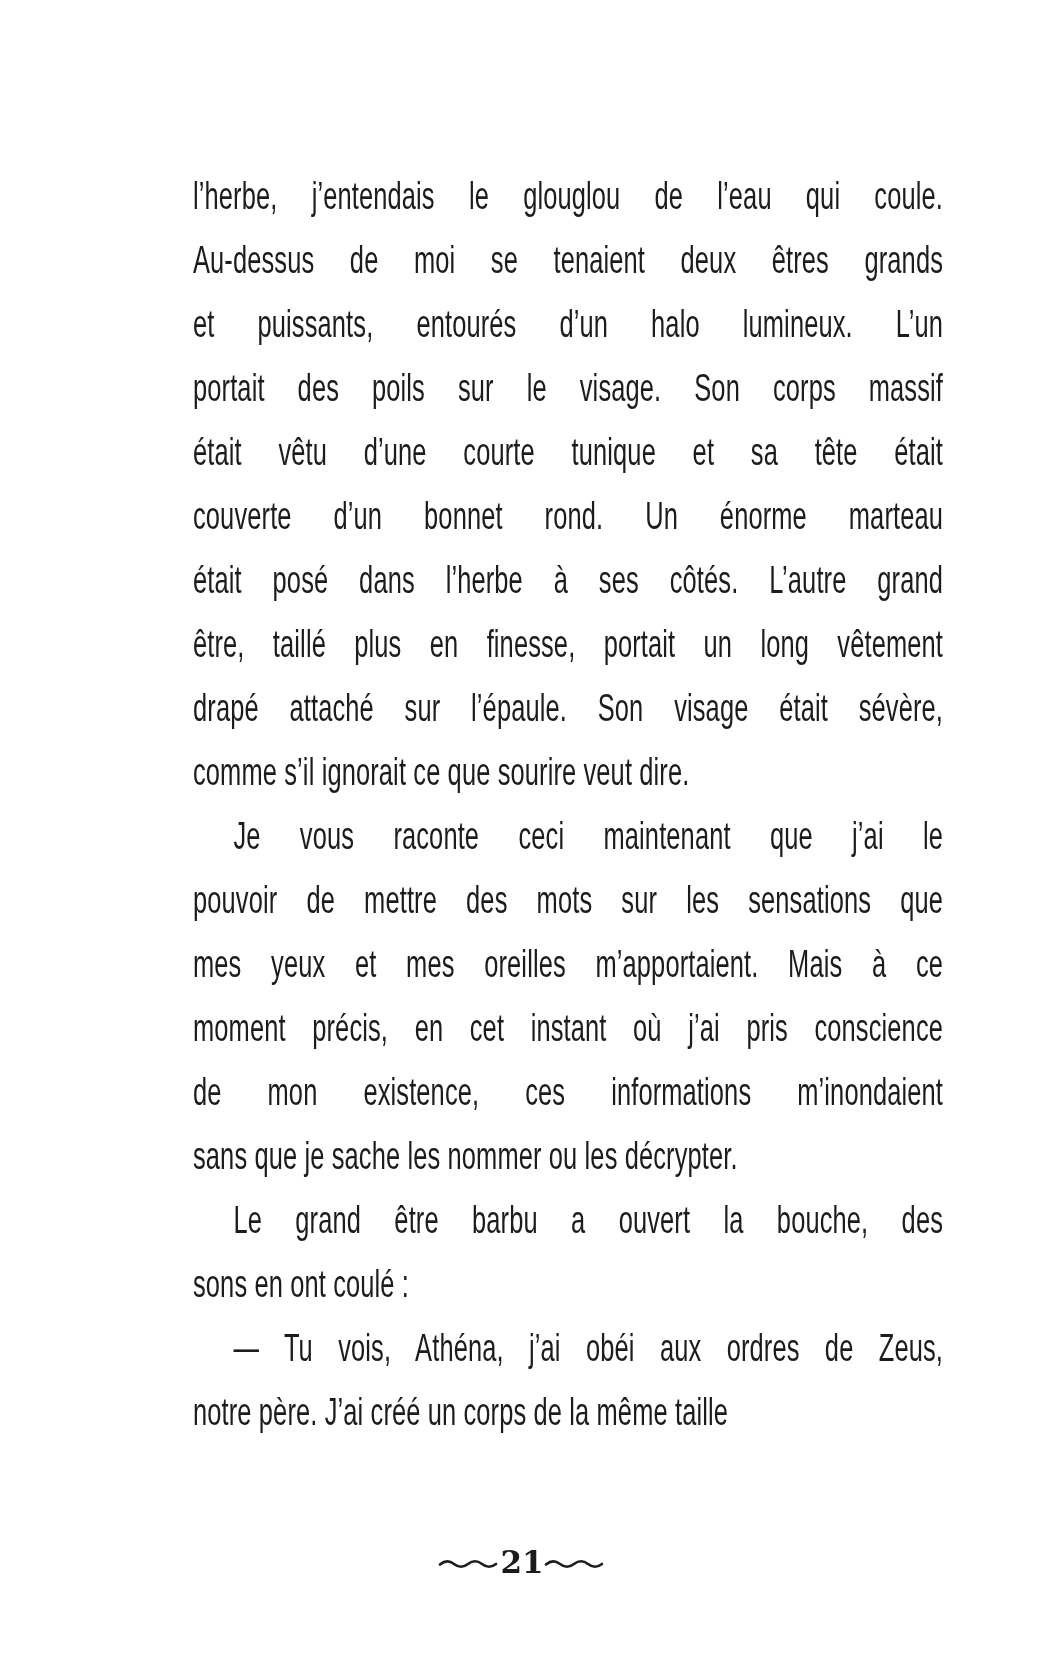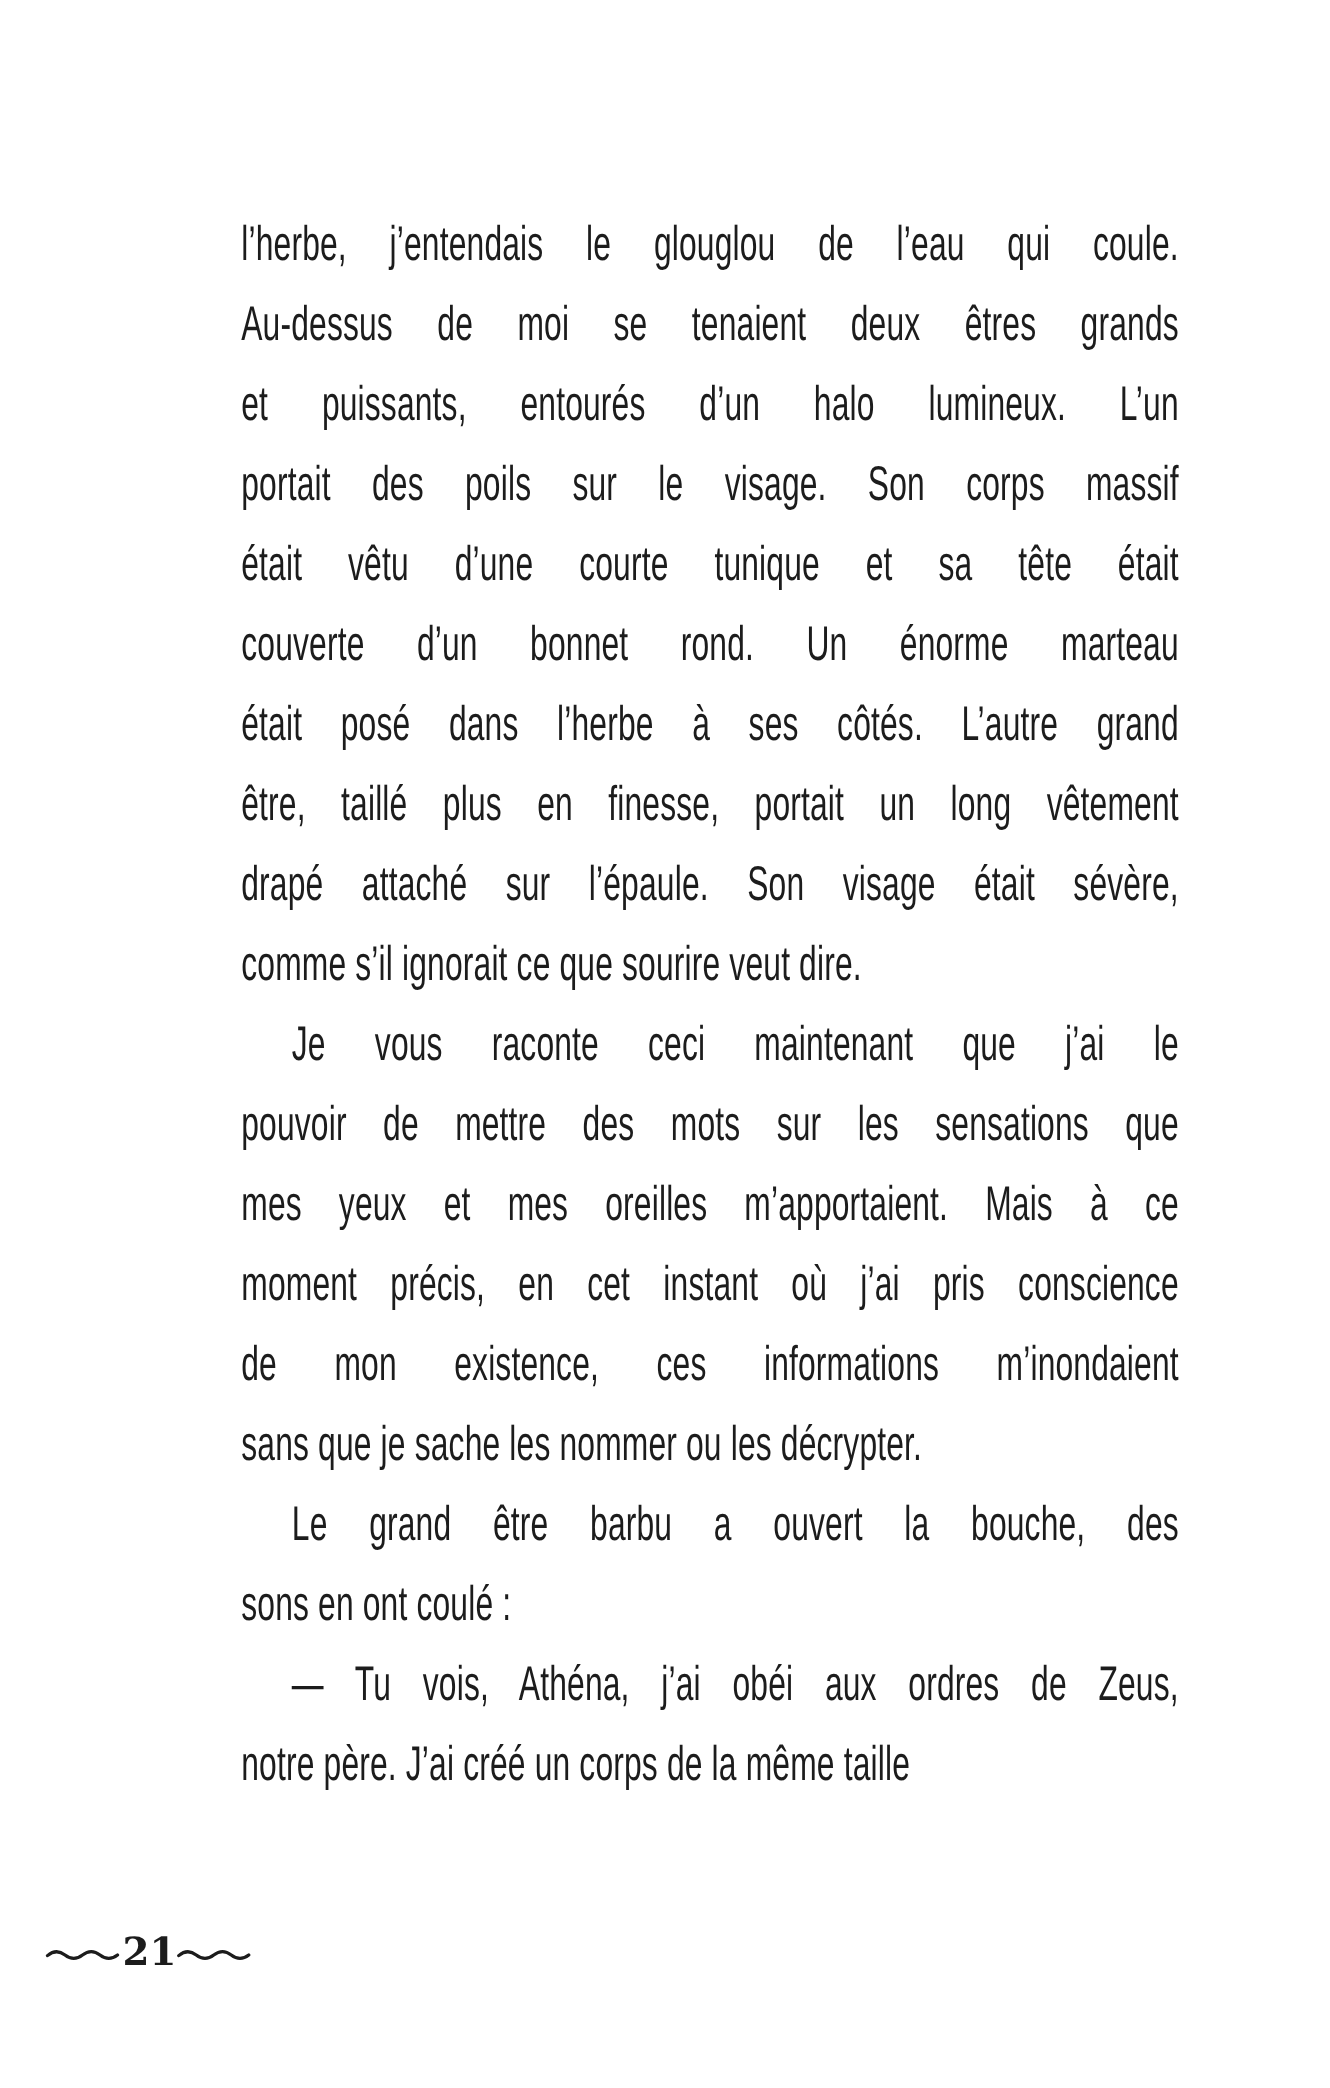--- a/index.html
+++ b/index.html
@@ -41,20 +41,21 @@
   }
   .line.last { text-align-last: left; }
   .line.indent { text-indent: 62px; }
   .footer {
     position: absolute;
     top: 1540px;
     left: 0;
     width: 972px;
     height: 46px;
     display: flex;
+    justify-content: center;
     align-items: center;
   }
   .pagenum {
     font-family: "DejaVu Serif", serif;
     font-weight: bold;
     font-size: 31px;
     color: #1c1c1c;
     line-height: 1;
     padding-bottom: 2px;
   }

